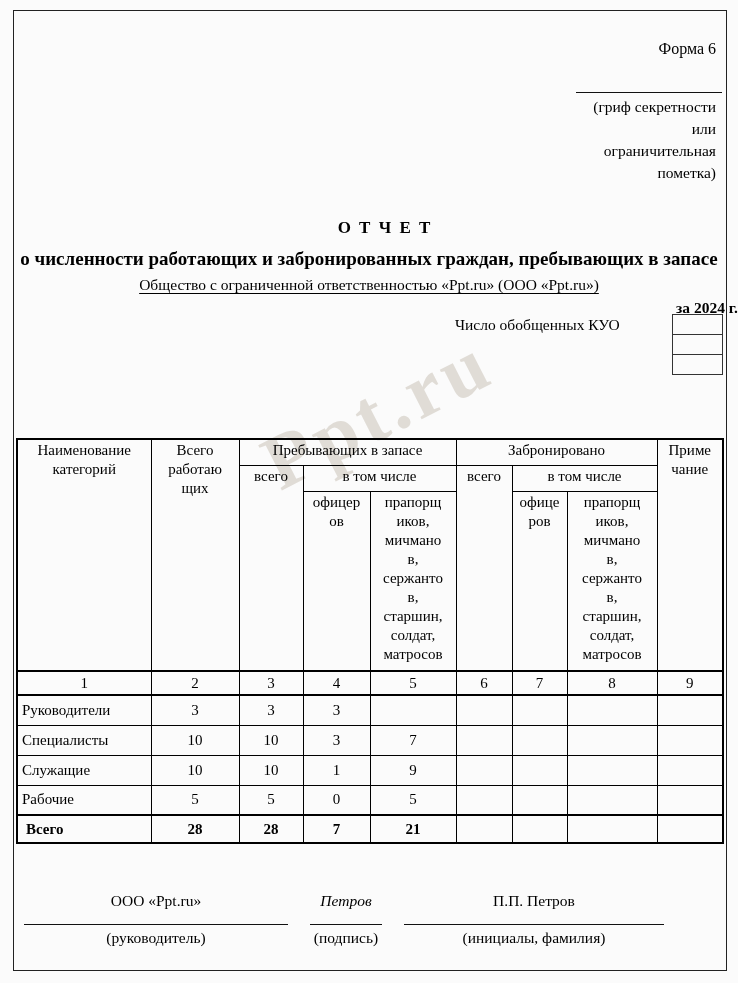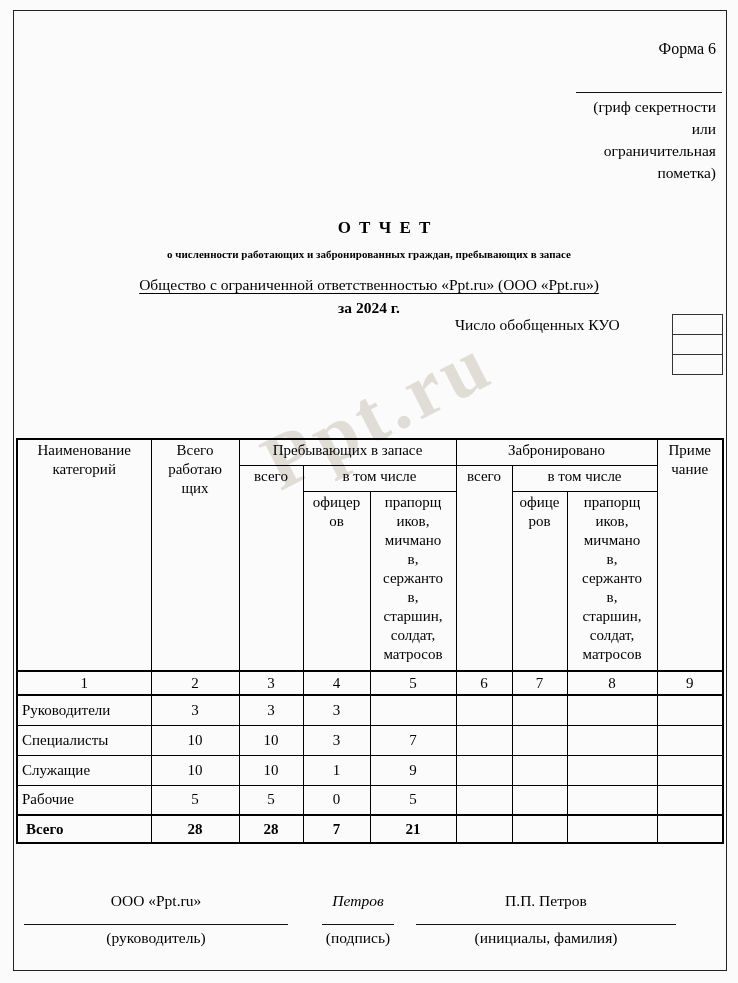--- a/index.html
+++ b/index.html
@@ -11,24 +11,24 @@
     overflow:hidden;
   }
   .frame { position:absolute; left:13px; top:10px; width:714px; height:961px; border:1.5px solid #222; background:transparent; }
 
   .form-label { position:absolute; top:40px; right:22px; font-size:16px; }
 
   .secrecy-line { position:absolute; top:92px; left:576px; width:146px; border-top:1.2px solid #111; }
   .secrecy-block { position:absolute; top:96px; right:22px; width:230px; text-align:right; font-size:15.5px; line-height:22px; }
 
   .title    { position:absolute; top:218px; left:16px; width:738px; text-align:center; font-weight:bold; font-size:17px; letter-spacing:2px; }
-  .subtitle { position:absolute; top:248px; left:0; width:738px; text-align:center; font-weight:bold; font-size:11px; }
+  .subtitle { position:absolute; top:248px; left:0; width:738px; text-align:center; font-weight:bold; font-size:19px; }
   .org      { position:absolute; top:276px; left:0; width:738px; text-align:center; font-size:15.5px; }
   .org span { text-decoration:underline; text-underline-offset:3px; }
-  .period   { position:absolute; top:299px; left:0; width:738px; text-align:center; font-weight:bold; font-size:15.5px; }
+  .period   { position:absolute; top:299px; left:0; width:738px; text-align:right; font-weight:bold; font-size:15.5px; }
 
   .codes-labels { position:absolute; left:455px; top:314px; font-size:15.5px; line-height:22px; }
   .code-boxes { position:absolute; left:672px; top:314px; width:51px; }
   .code-box { height:21px; border:1px solid #333; margin-top:-1px; }
   .code-box:first-child { margin-top:0; }
 
   .watermark {
     position:absolute; left:248px; top:428px; z-index:0;
     font-size:78px; font-weight:bold; letter-spacing:5px;
     color:rgba(198,190,178,0.5);
@@ -55,21 +55,21 @@
   tr.data td.name { text-align:left; padding-left:4px; }
   tr.total td { height:28px; vertical-align:middle; font-weight:bold; border-top:2px solid #000; }
   tr.total td.name { text-align:left; padding-left:8px; }
 
   .sigs { position:absolute; left:16px; top:886px; width:706px; display:flex; font-size:15.5px; z-index:1; }
   .sig { text-align:center; }
   .sig-value { height:38px; display:flex; align-items:flex-end; justify-content:center; padding-bottom:14px; }
   .sig-line { border-top:1.2px solid #111; }
   .sig-caption { padding-top:4px; }
   .sig1 { margin-left:8px;  width:264px; }
-  .sig2 { margin-left:34px; width:72px; }
+  .sig2 { margin-left:22px; width:72px; }
   .sig2 .sig-value { font-style:italic; }
   .sig3 { margin-left:22px; width:260px; }
 </style>
 </head>
 <body>
 
 <div class="frame"></div>
 
 <div class="form-label">Форма 6</div>
 

